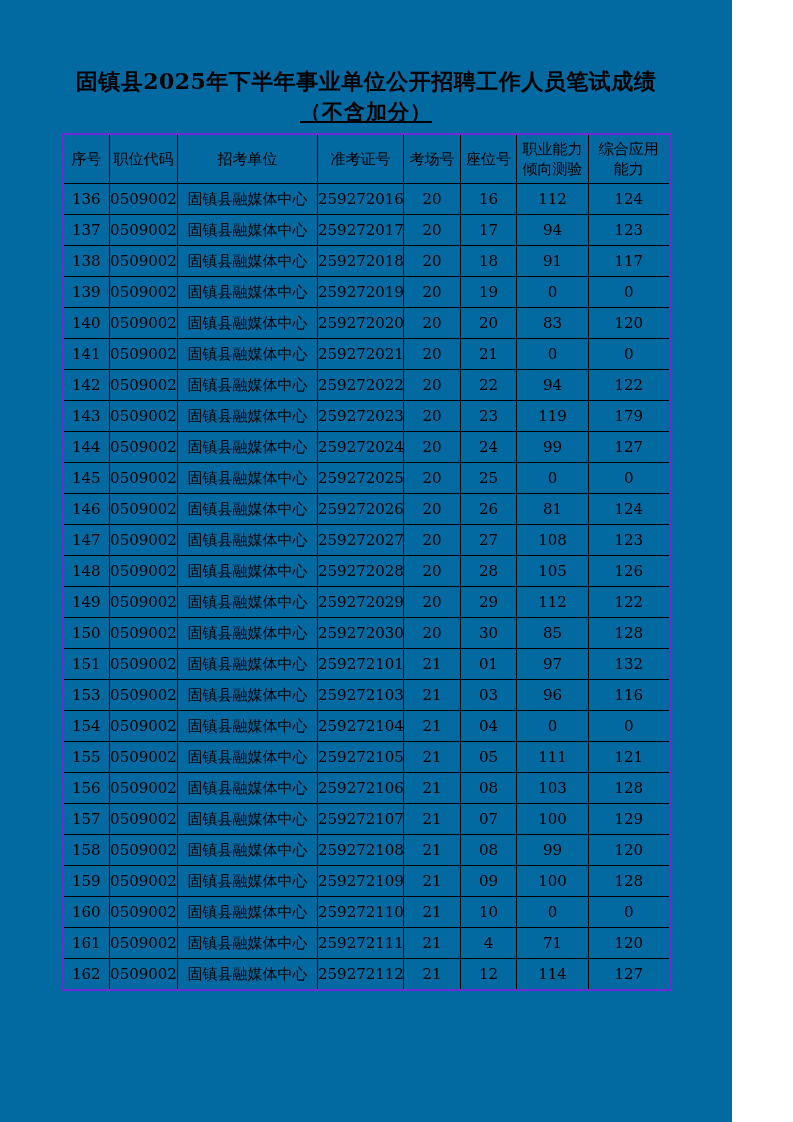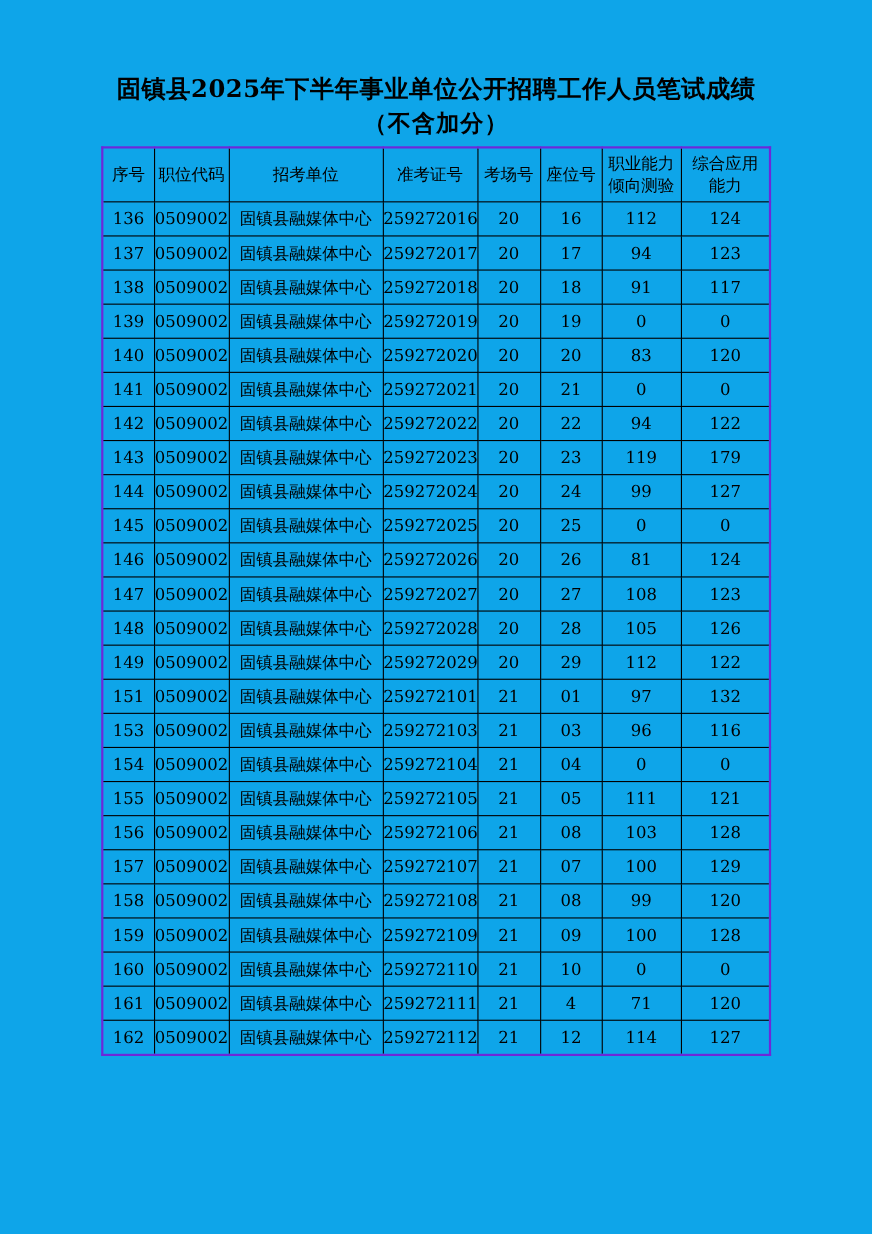--- a/index.html
+++ b/index.html
@@ -2,43 +2,44 @@
 <html><head>
 <meta charset="utf-8">
 <style>
   html, body {
     margin: 0;
     padding: 0;
     background: #ffffff;
   }
   .page {
     position: relative;
-    width: 793px;
+    width: 732px;
     height: 1122px;
-    background: #0ea5e9;
+    background: #0369a1;
     overflow: hidden;
     font-family: "DejaVu Serif", serif;
     color: #000000;
   }
   .title-block {
     margin-top: 66px;
     text-align: center;
     font-family: "DejaVu Serif", serif;
     font-weight: bold;
     color: #000000;
   }
   .title-line1 {
     font-size: 22px;
     line-height: 31px;
     letter-spacing: 0.5px;
   }
   .title-line2 {
     font-size: 21px;
     line-height: 30px;
     letter-spacing: 1px;
+    text-decoration: underline;
   }
   table.score-table {
     border-collapse: collapse;
     margin: 6px auto 0 auto;
     table-layout: fixed;
     width: 607px;
     border: 2px solid #6d28d9;
   }
   table.score-table col.c1 { width: 47px; }
   table.score-table col.c2 { width: 68px; }
@@ -240,20 +241,30 @@
           <td>149</td>
           <td>0509002</td>
           <td>固镇县融媒体中心</td>
           <td>259272029</td>
           <td>20</td>
           <td>29</td>
           <td>112</td>
           <td>122</td>
         </tr>
         <tr>
+          <td>150</td>
+          <td>0509002</td>
+          <td>固镇县融媒体中心</td>
+          <td>259272030</td>
+          <td>20</td>
+          <td>30</td>
+          <td>85</td>
+          <td>128</td>
+        </tr>
+        <tr>
           <td>151</td>
           <td>0509002</td>
           <td>固镇县融媒体中心</td>
           <td>259272101</td>
           <td>21</td>
           <td>01</td>
           <td>97</td>
           <td>132</td>
         </tr>
         <tr>

